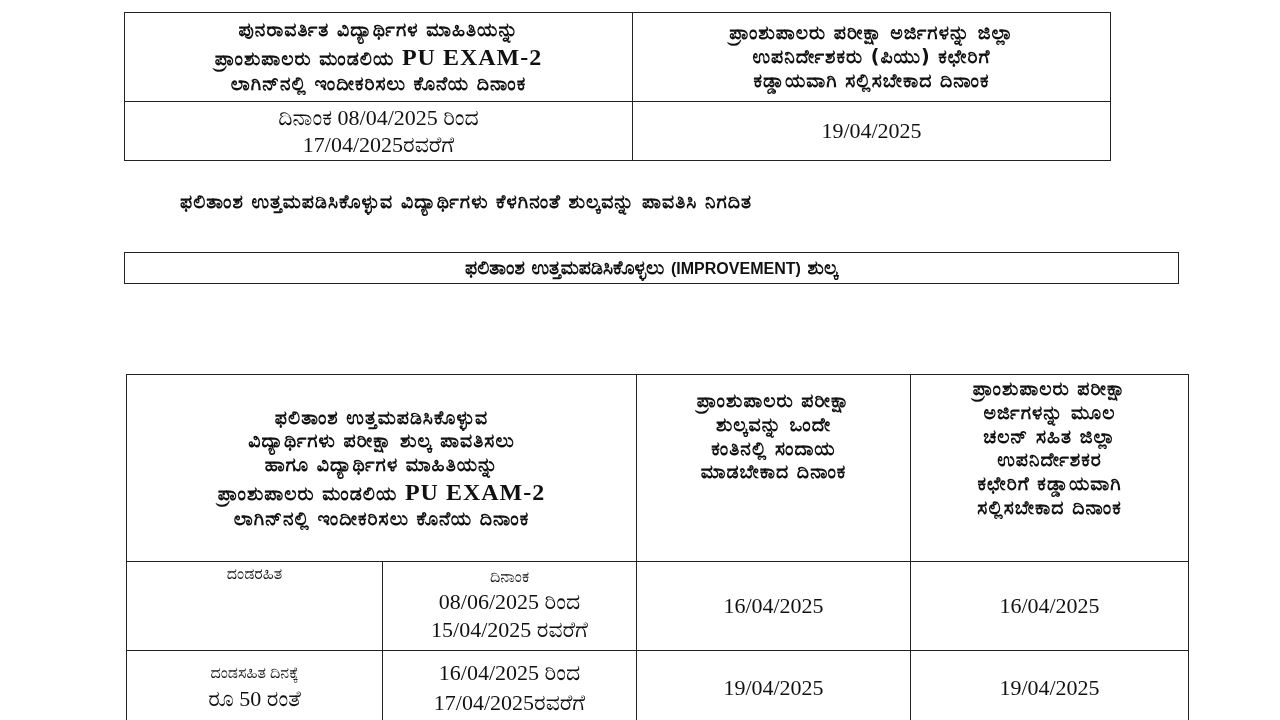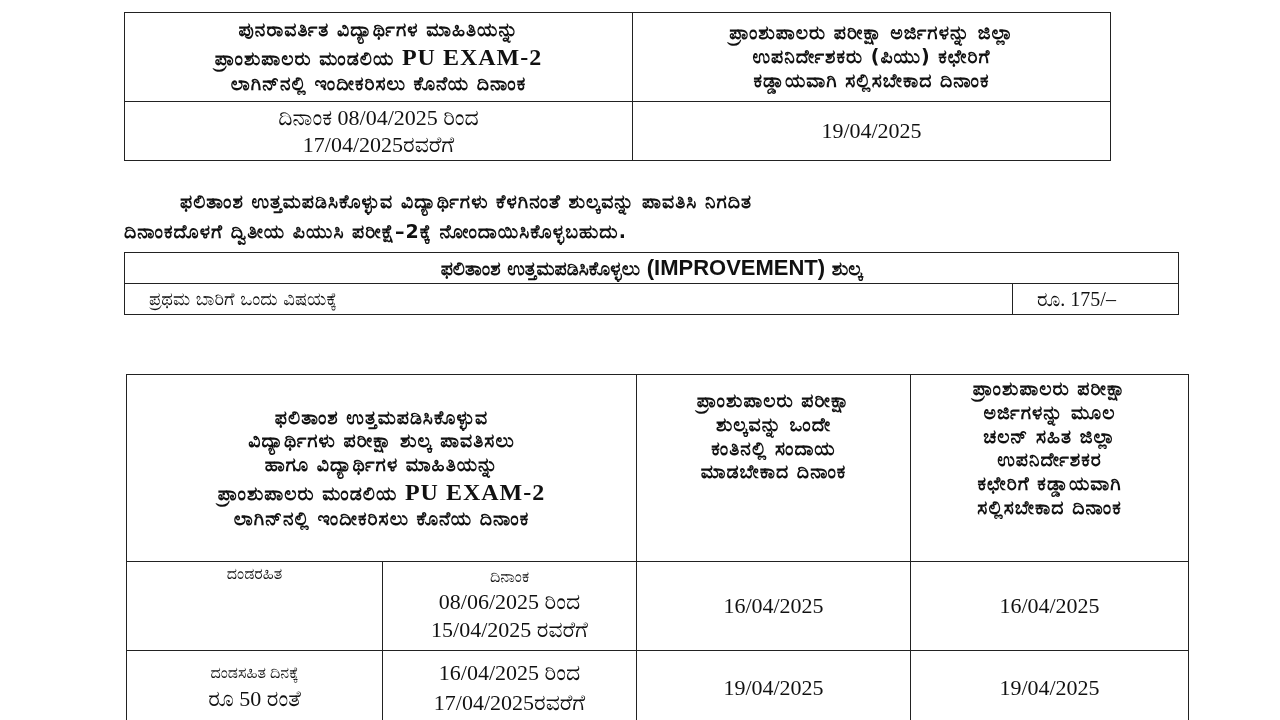--- a/index.html
+++ b/index.html
@@ -24,21 +24,21 @@
     #para .indent { display: inline-block; width: 56px; }
 
     
     #t2 { left: 124px; top: 252px; width: 1054px; }
     #t2 td { height: 30px; }
     #t2 .row td { height: 30px; font-weight: normal; font-size: 18px; }
     #t2 .row td.left { text-align: left; }
     #t2 .row td.fee { text-align: left; font-family: "Liberation Serif", serif; font-size: 20px; }
     #t2 .row td.fee.bold { font-weight: bold; }
     #t2 .title td { font-size: 19px; font-weight: bold; }
-    #t2 .title .en2 { font-family: "Liberation Sans", sans-serif; font-weight: bold; font-size: 22px; }
+    #t2 .title .en2 { font-family: "Liberation Sans", sans-serif; font-weight: bold; font-size: 16px; }
 
     
     #t3 { left: 126px; top: 374px; width: 1062px; }
     #t3 .h td { height: 172px; }
     #t3 .r1 td { height: 86px; }
     #t3 .r2 td { height: 74px; }
     #t3 td.top { vertical-align: top; padding-top: 2px; }
     .light { font-weight: normal; font-size: 16px; }
   </style>
 </head>
@@ -67,39 +67,34 @@
       <div>ದಿನಾಂಕ 08/04/2025 ರಿಂದ</div>
       <div>17/04/2025ರವರೆಗೆ</div>
     </td>
     <td class="num">19/04/2025</td>
   </tr>
 </tbody>
   </table>
 
 <div id="para" class="abs">
   <div><span class="indent"></span><span>ಫಲಿತಾಂಶ ಉತ್ತಮಪಡಿಸಿಕೊಳ್ಳುವ ವಿದ್ಯಾರ್ಥಿಗಳು ಕೆಳಗಿನಂತೆ ಶುಲ್ಕವನ್ನು ಪಾವತಿಸಿ ನಿಗದಿತ</span></div>
-  <div>ದಿನಾಂಕದೊಳಗೆ ದ್ವಿತೀಯ ಪಿಯುಸಿ ಪರೀಕ್ಷೆ–2ಕ್ಕೆ ನೋಂದಾಯಿಸಿಕೊಳ್ಳಬಹುದು.</div>
 </div>
 
 <table id="t2">
   <colgroup>
       <col style="width:888px">
       <col style="width:166px">
     </colgroup>
   <tbody>
       <tr class="title">
     <td colspan="2">
       <span>ಫಲಿತಾಂಶ ಉತ್ತಮಪಡಿಸಿಕೊಳ್ಳಲು</span>
       <span class="en2">(IMPROVEMENT)</span>
       <span>ಶುಲ್ಕ</span>
     </td>
-  </tr>
-  <tr class="row">
-    <td class="left">ಪ್ರಥಮ ಬಾರಿಗೆ ಒಂದು ವಿಷಯಕ್ಕೆ</td>
-    <td class="fee">ರೂ. 175/–</td>
   </tr>
 </tbody>
   </table>
 
 <table id="t3">
   <colgroup>
       <col style="width:256px">
       <col style="width:254px">
       <col style="width:274px">
       <col style="width:278px">

